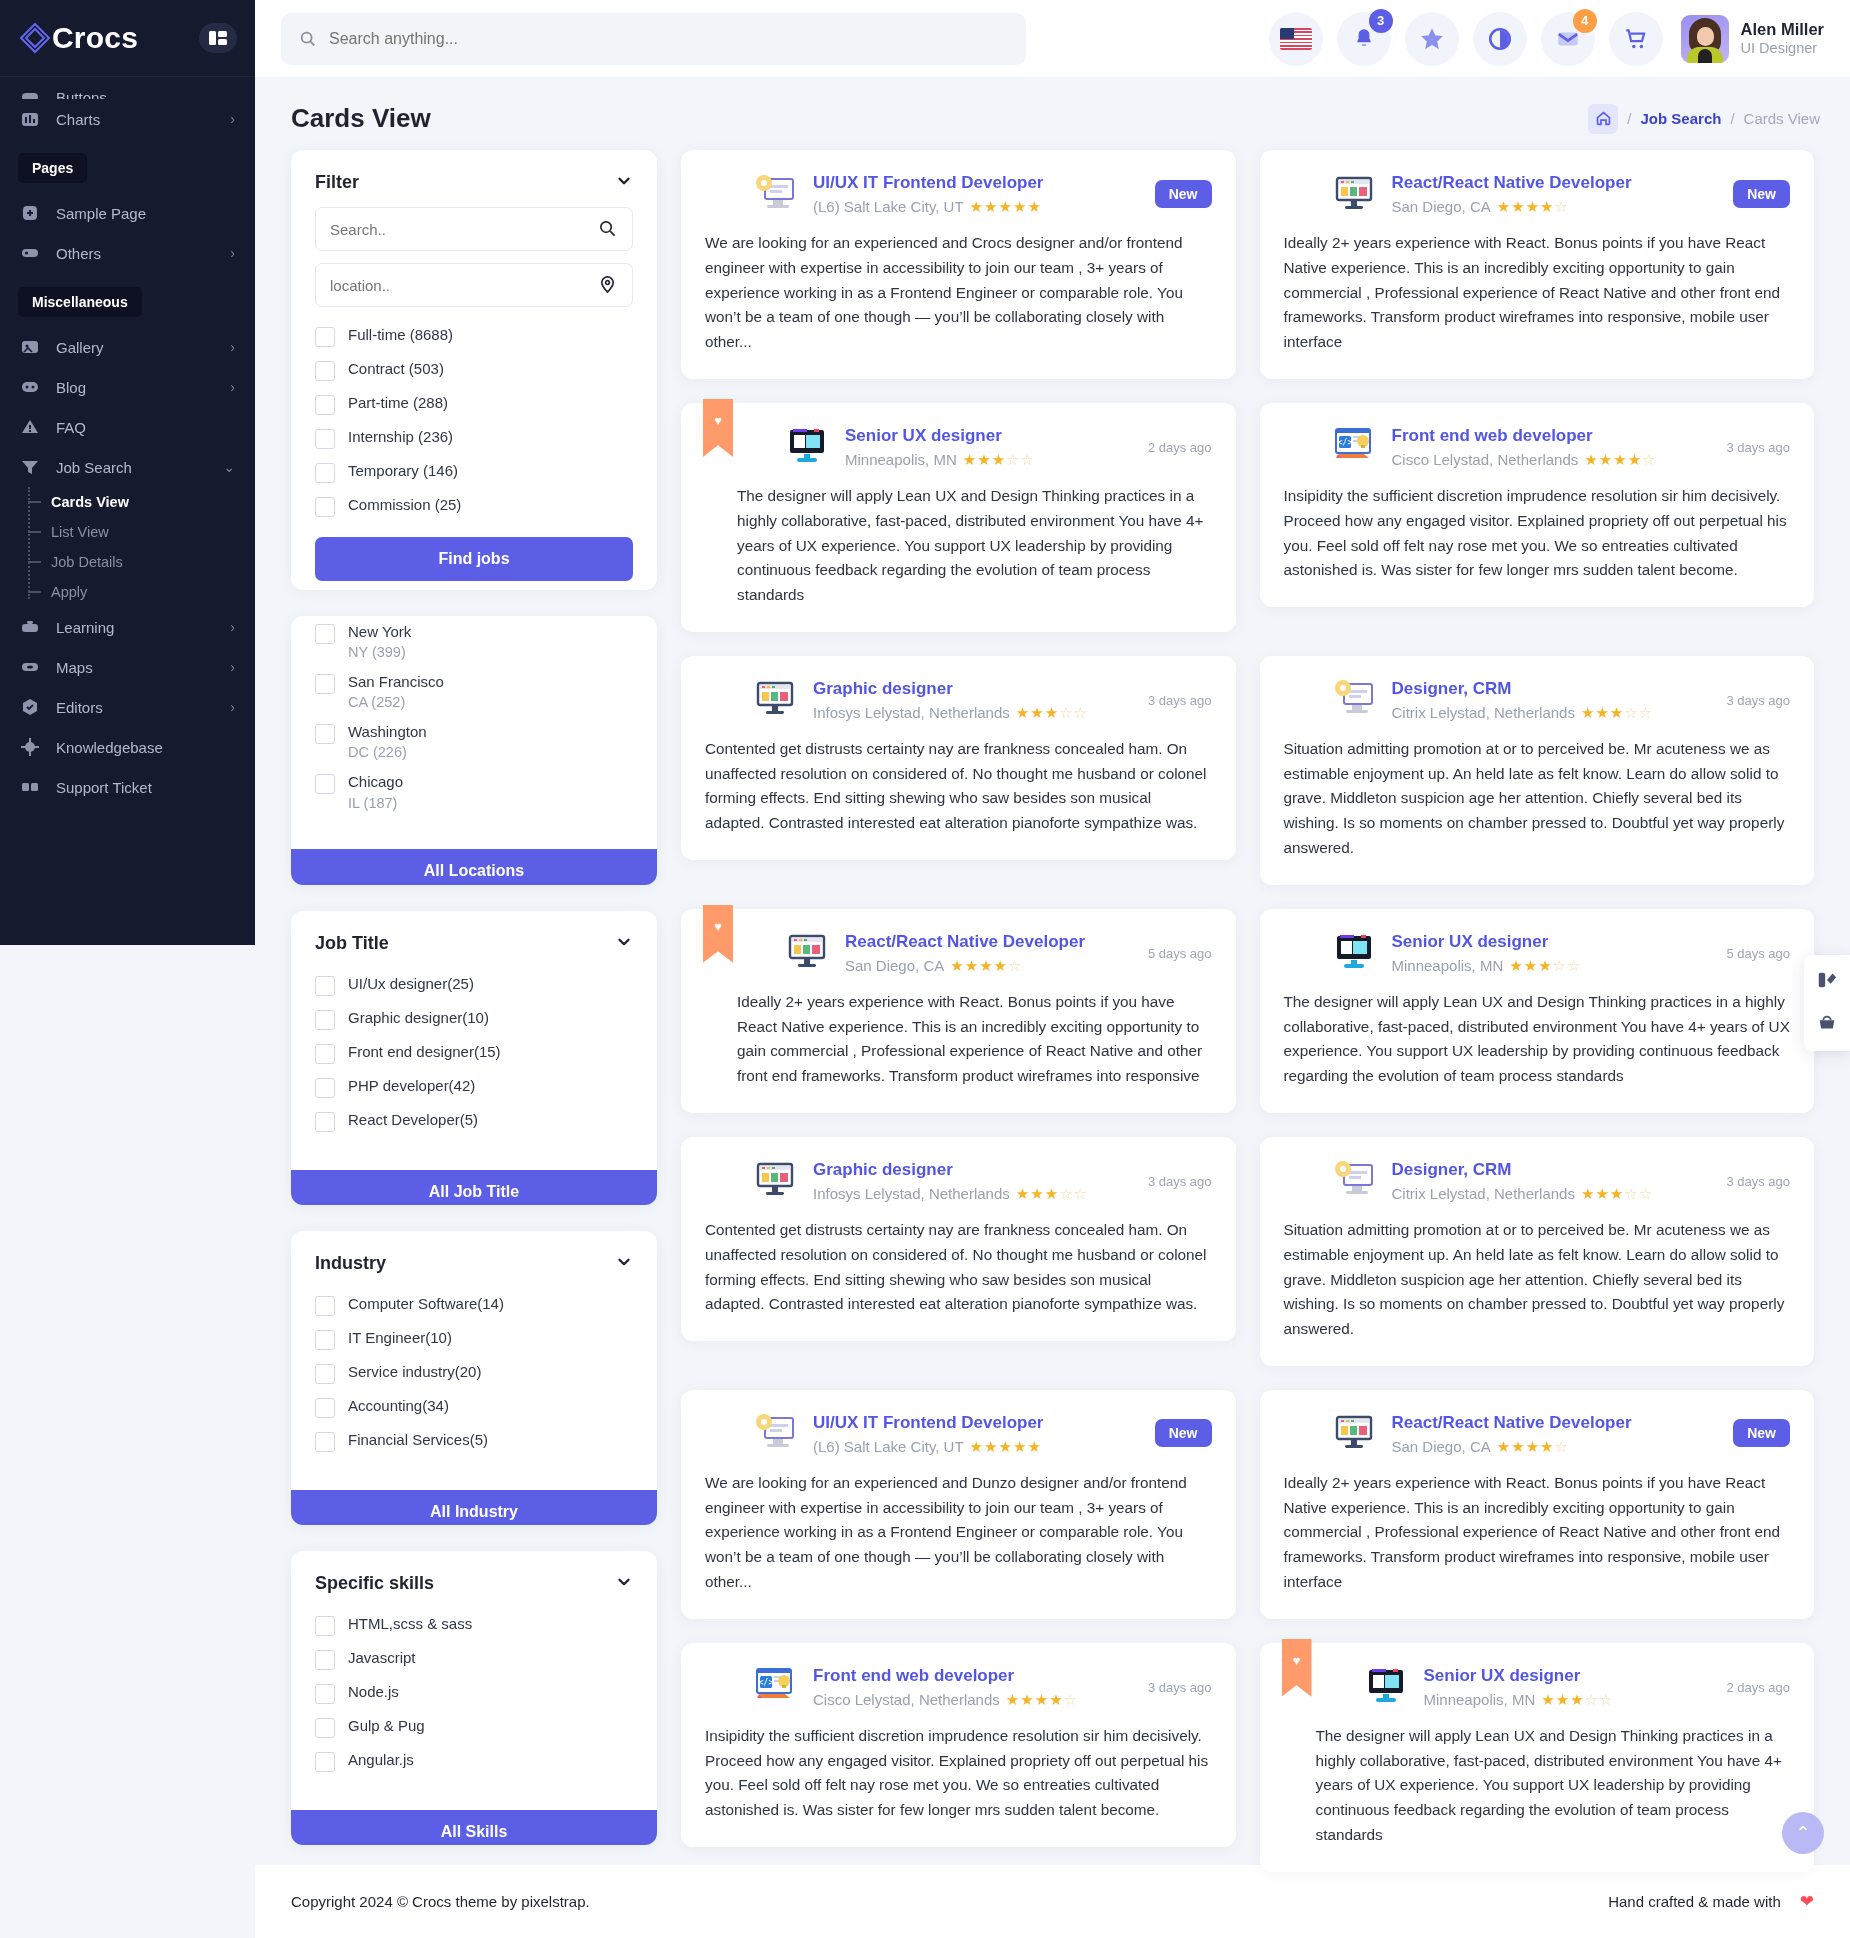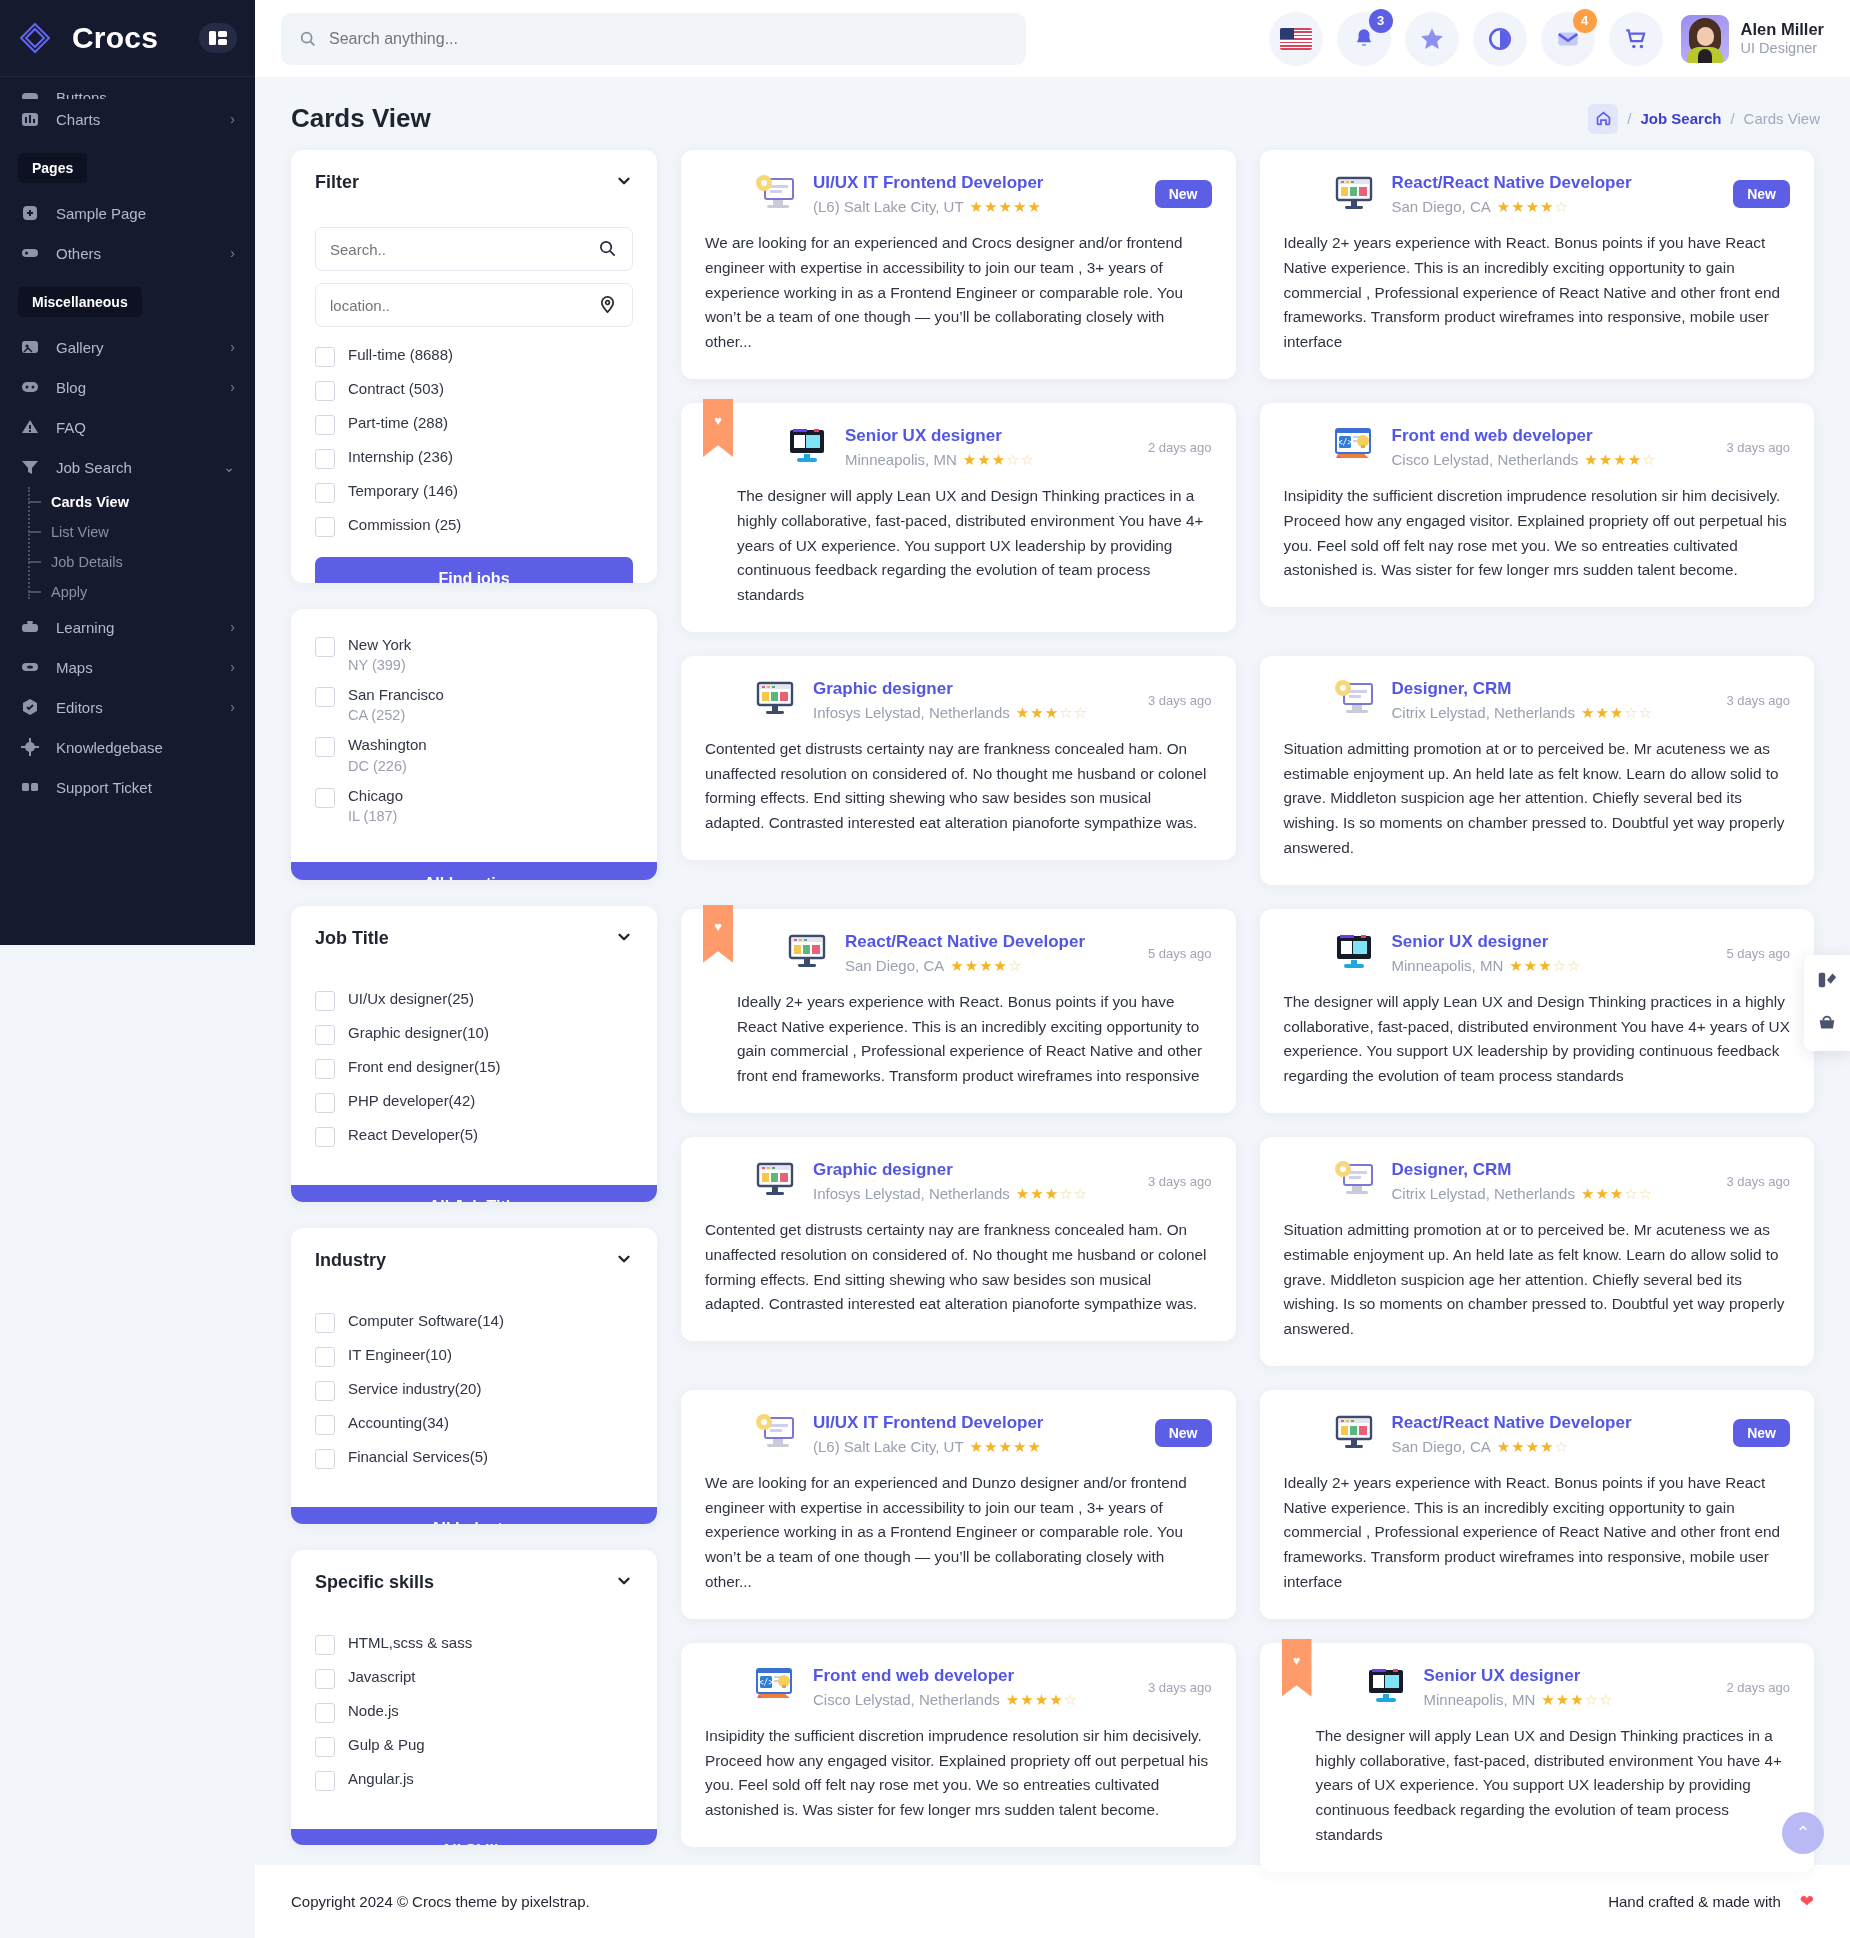--- a/index.html
+++ b/index.html
@@ -16,21 +16,21 @@
   
   .sidebar {
     width: 255px; flex: 0 0 255px;
     background: #161a2e;
     color: #b9bed0;
     height: 945px;
     position: relative;
     z-index: 30;
   }
   .sidebar-head {
-    height: 77px; display: flex; align-items: center; gap: 20px;
+    height: 77px; display: flex; align-items: center; gap: 0;
     padding: 0 18px;
     border-bottom: 1px solid rgba(255,255,255,0.05);
   }
   .logo-mark { width: 34px; height: 34px; flex: 0 0 34px; position: relative; }
   .logo-mark svg { width: 34px; height: 34px; }
   .logo-text { color: #fff; font-size: 30px; font-weight: 700; letter-spacing: .2px; }
   .grid-toggle {
     margin-left: auto; width: 38px; height: 30px; border-radius: 16px;
     background: #262b45; display: flex; align-items: center; justify-content: center;
     cursor: pointer;
@@ -144,21 +144,21 @@
   .card {
     background: #fff; border-radius: 12px; box-shadow: 0 2px 14px rgba(40,50,90,.05);
     overflow: hidden;
   }
   .card-head {
     display: flex; align-items: center; padding: 22px 24px 14px 24px;
   }
   .card-head h3 { font-size: 18px; font-weight: 700; color: #1f2430; }
   .chev { margin-left: auto; cursor: pointer; }
   .chev svg { width: 18px; height: 18px; stroke: #1f2430; fill: none; stroke-width: 2.6; }
-  .card-body { padding: 0 24px 22px 24px; margin-top: 20px; }
+  .card-body { padding: 0 24px 22px 24px; }
   .finput {
     height: 44px; border: 1px solid #e5e8f0; border-radius: 7px;
     display: flex; align-items: center; padding: 0 14px; margin-bottom: 12px;
   }
   .finput input {
     flex: 1; border: 0; outline: 0; font-size: 15px; color: #6b7080;
     font-family: inherit; background: transparent;
   }
   .finput .fi { width: 20px; height: 20px; flex: 0 0 20px; }
   .finput .fi svg { width: 19px; height: 19px; stroke: #252a36; fill: none; stroke-width: 1.8; }

